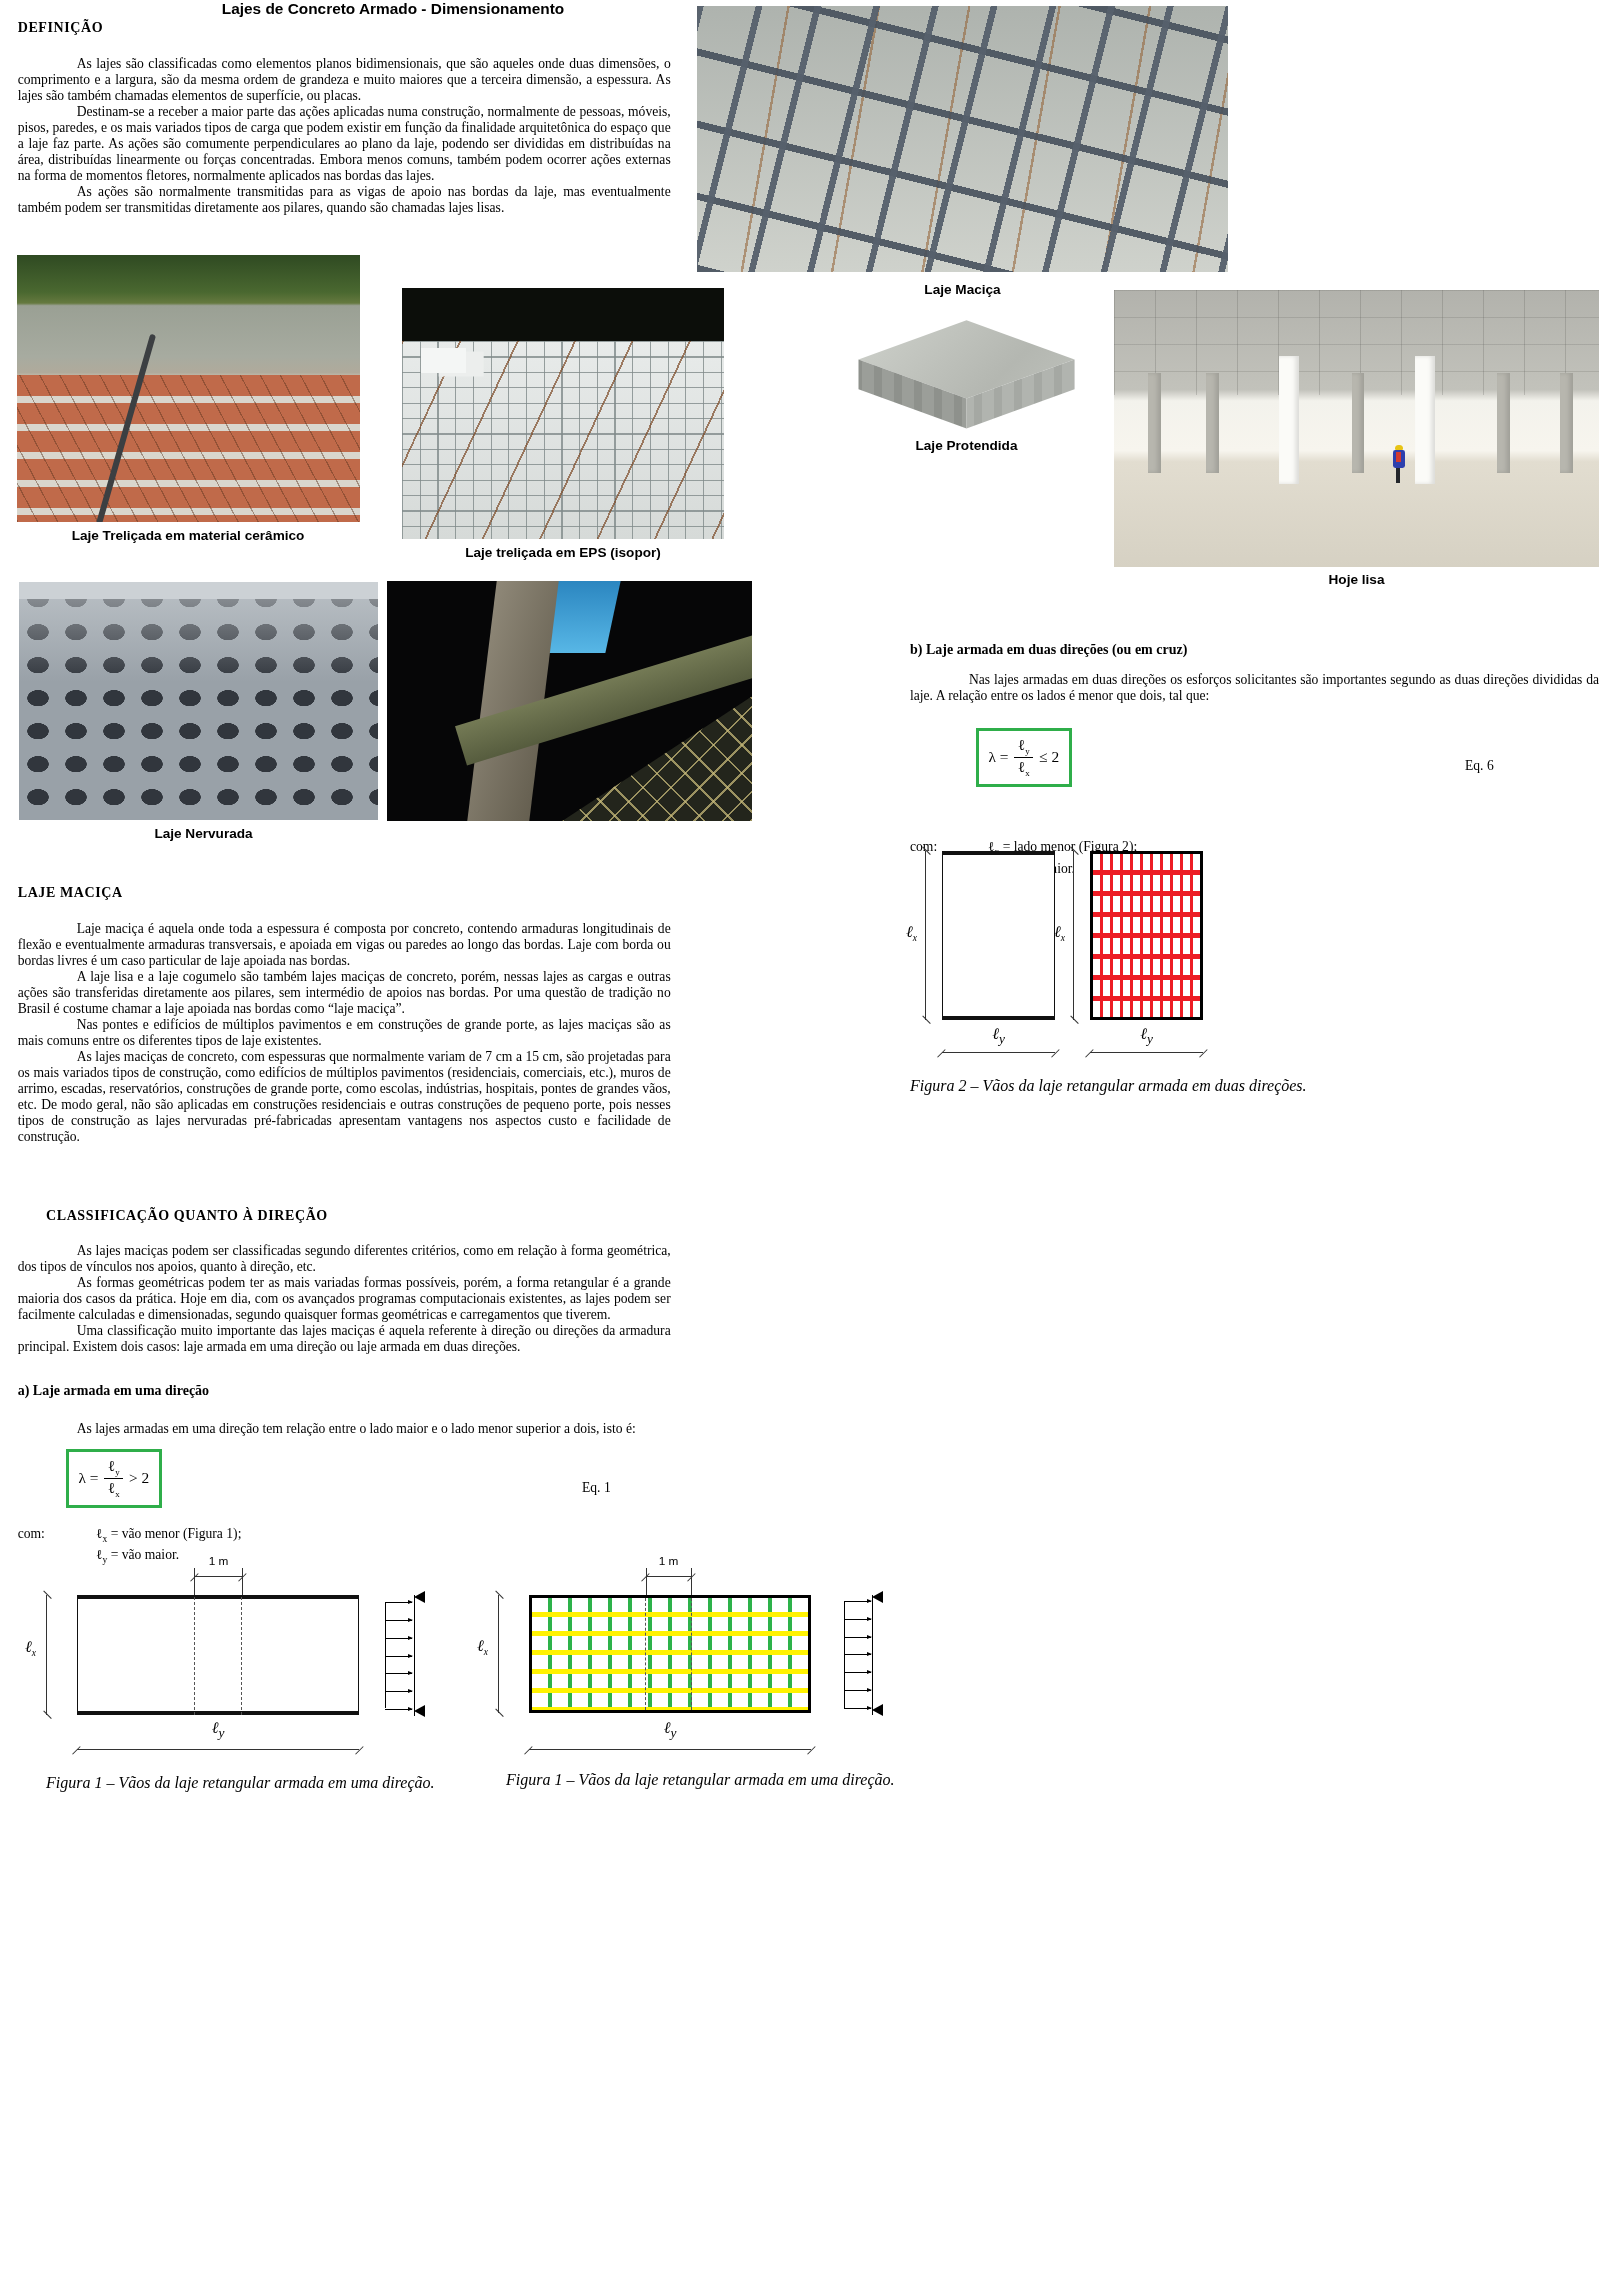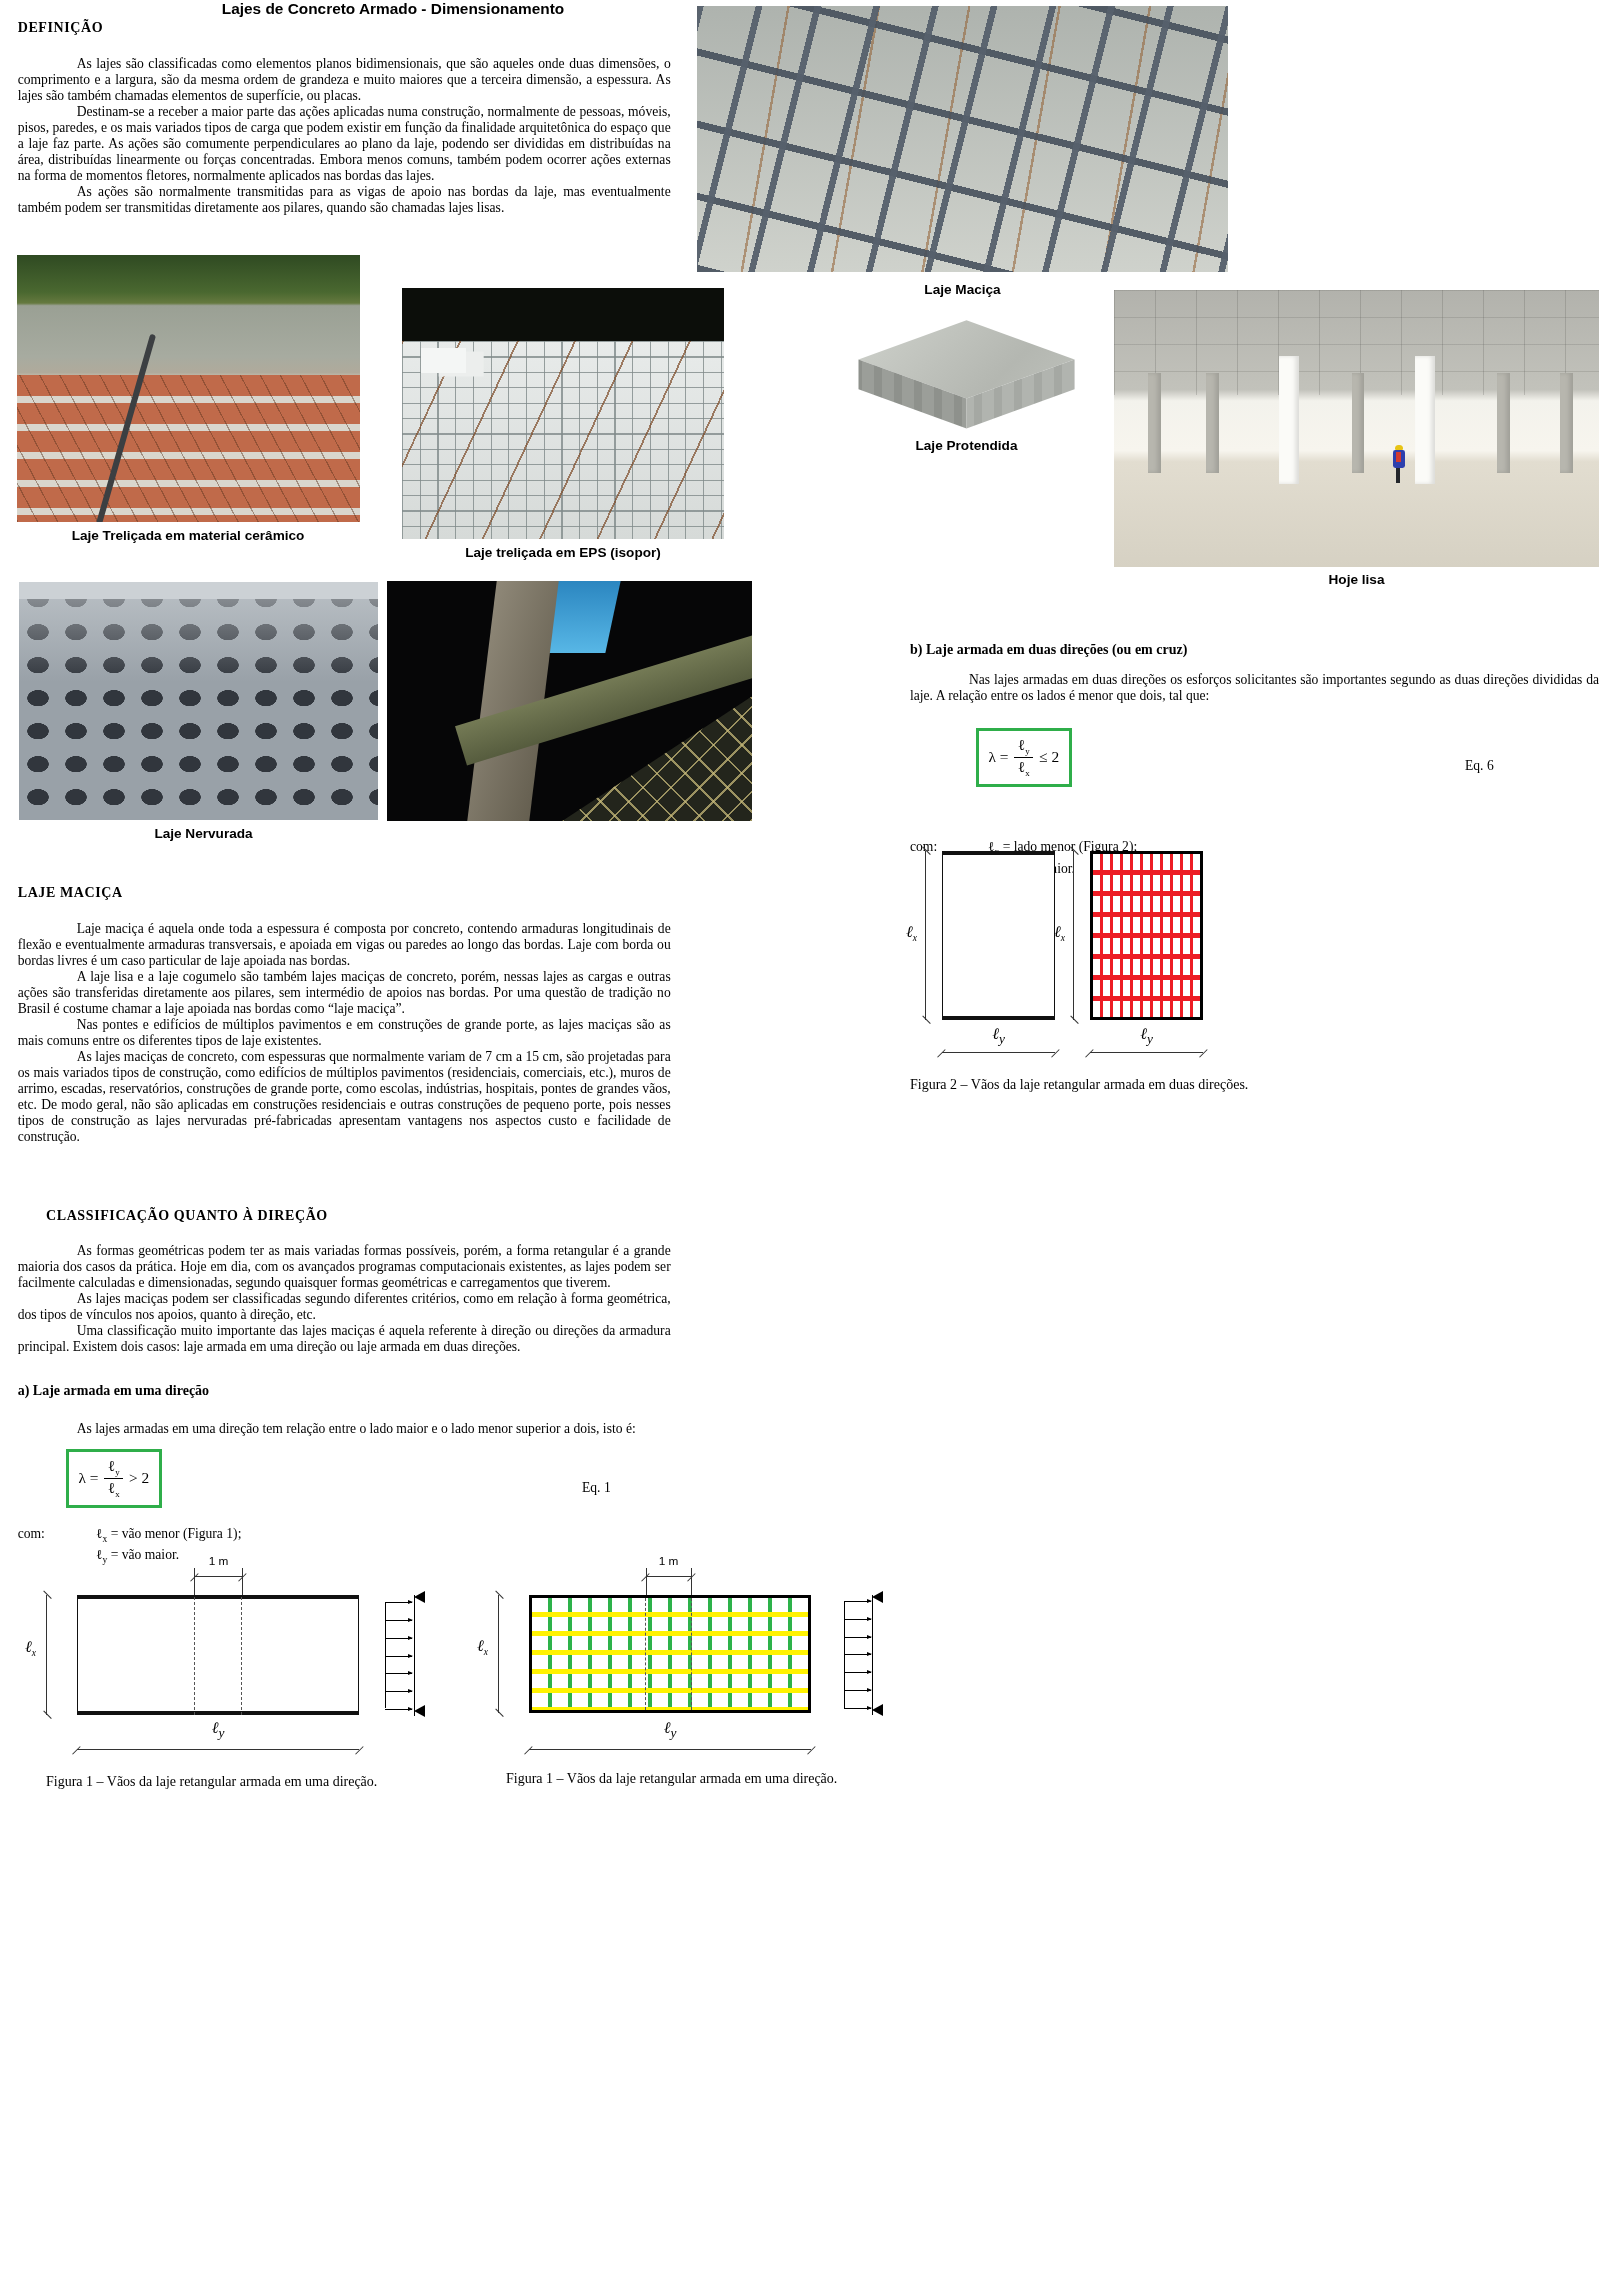--- a/index.html
+++ b/index.html
@@ -15,21 +15,21 @@
     font-family:"Liberation Serif",serif;color:#000;
   }
   .abs{position:absolute}
   
   .doc-title{font-family:"Liberation Sans",sans-serif;font-weight:bold;font-size:15.4px;text-align:center}
   .h-main{font-weight:bold;font-size:14px;letter-spacing:0.6px}
   .h-sub{font-weight:bold;font-size:14px}
   .body-text{font-size:13.6px;line-height:16px;text-align:justify}
   .body-text p{text-indent:59px}
   .photo-cap{font-family:"Liberation Sans",sans-serif;font-weight:bold;font-size:13.6px;text-align:center}
-  .fig-cap{font-size:14px}
+  .fig-cap{font-style:italic;font-size:16px}
   .eq-tag{font-size:13.6px}
   .com-label{font-size:13.6px}
   .com-def{font-size:13.6px}
   .com-def sub,.dimlabel sub{font-size:9.5px}
   
   .eqbox{
     display:inline-flex;align-items:center;gap:5.9px;
     border:3px solid var(--eq-green);
     padding:5.9px 9.5px;font-size:15.4px;background:#fff;
   }
@@ -243,22 +243,22 @@
 <div class="abs h-main" style="left:17.7px;top:885px">LAJE MACIÇA</div>
 <div class="abs body-text" style="left:17.7px;top:921px;width:653px">
   <p>Laje maciça é aquela onde toda a espessura é composta por concreto, contendo armaduras longitudinais de flexão e eventualmente armaduras transversais, e apoiada em vigas ou paredes ao longo das bordas. Laje com borda ou bordas livres é um caso particular de laje apoiada nas bordas.</p>
   <p>A laje lisa e a laje cogumelo são também lajes maciças de concreto, porém, nessas lajes as cargas e outras ações são transferidas diretamente aos pilares, sem intermédio de apoios nas bordas. Por uma questão de tradição no Brasil é costume chamar a laje apoiada nas bordas como “laje maciça”.</p>
   <p>Nas pontes e edifícios de múltiplos pavimentos e em construções de grande porte, as lajes maciças são as mais comuns entre os diferentes tipos de laje existentes.</p>
   <p>As lajes maciças de concreto, com espessuras que normalmente variam de 7 cm a 15 cm, são projetadas para os mais variados tipos de construção, como edifícios de múltiplos pavimentos (residenciais, comerciais, etc.), muros de arrimo, escadas, reservatórios, construções de grande porte, como escolas, indústrias, hospitais, pontes de grandes vãos, etc. De modo geral, não são aplicadas em construções residenciais e outras construções de pequeno porte, pois nesses tipos de construção as lajes nervuradas pré-fabricadas apresentam vantagens nos aspectos custo e facilidade de construção.</p>
 </div>
 
 <div class="abs h-main" style="left:46px;top:1208px">CLASSIFICAÇÃO QUANTO À DIREÇÃO</div>
 <div class="abs body-text" style="left:17.7px;top:1243px;width:653px">
+  <p>As lajes maciças podem ser classificadas segundo diferentes critérios, como em relação à forma geométrica, dos tipos de vínculos nos apoios, quanto à direção, etc.</p>
   <p>As formas geométricas podem ter as mais variadas formas possíveis, porém, a forma retangular é a grande maioria dos casos da prática. Hoje em dia, com os avançados programas computacionais existentes, as lajes podem ser facilmente calculadas e dimensionadas, segundo quaisquer formas geométricas e carregamentos que tiverem.</p>
-  <p>As lajes maciças podem ser classificadas segundo diferentes critérios, como em relação à forma geométrica, dos tipos de vínculos nos apoios, quanto à direção, etc.</p>
   <p>Uma classificação muito importante das lajes maciças é aquela referente à direção ou direções da armadura principal. Existem dois casos: laje armada em uma direção ou laje armada em duas direções.</p>
 </div>
 
 <div class="abs h-sub" style="left:17.7px;top:1383px">a) Laje armada em uma direção</div>
 <div class="abs body-text" style="left:17.7px;top:1421px;width:653px">
   <p>As lajes armadas em uma direção tem relação entre o lado maior e o lado menor superior a dois, isto é:</p>
 </div>
 
 <div class="abs eqbox" style="left:66px;top:1449px">
   <span>λ =</span>

